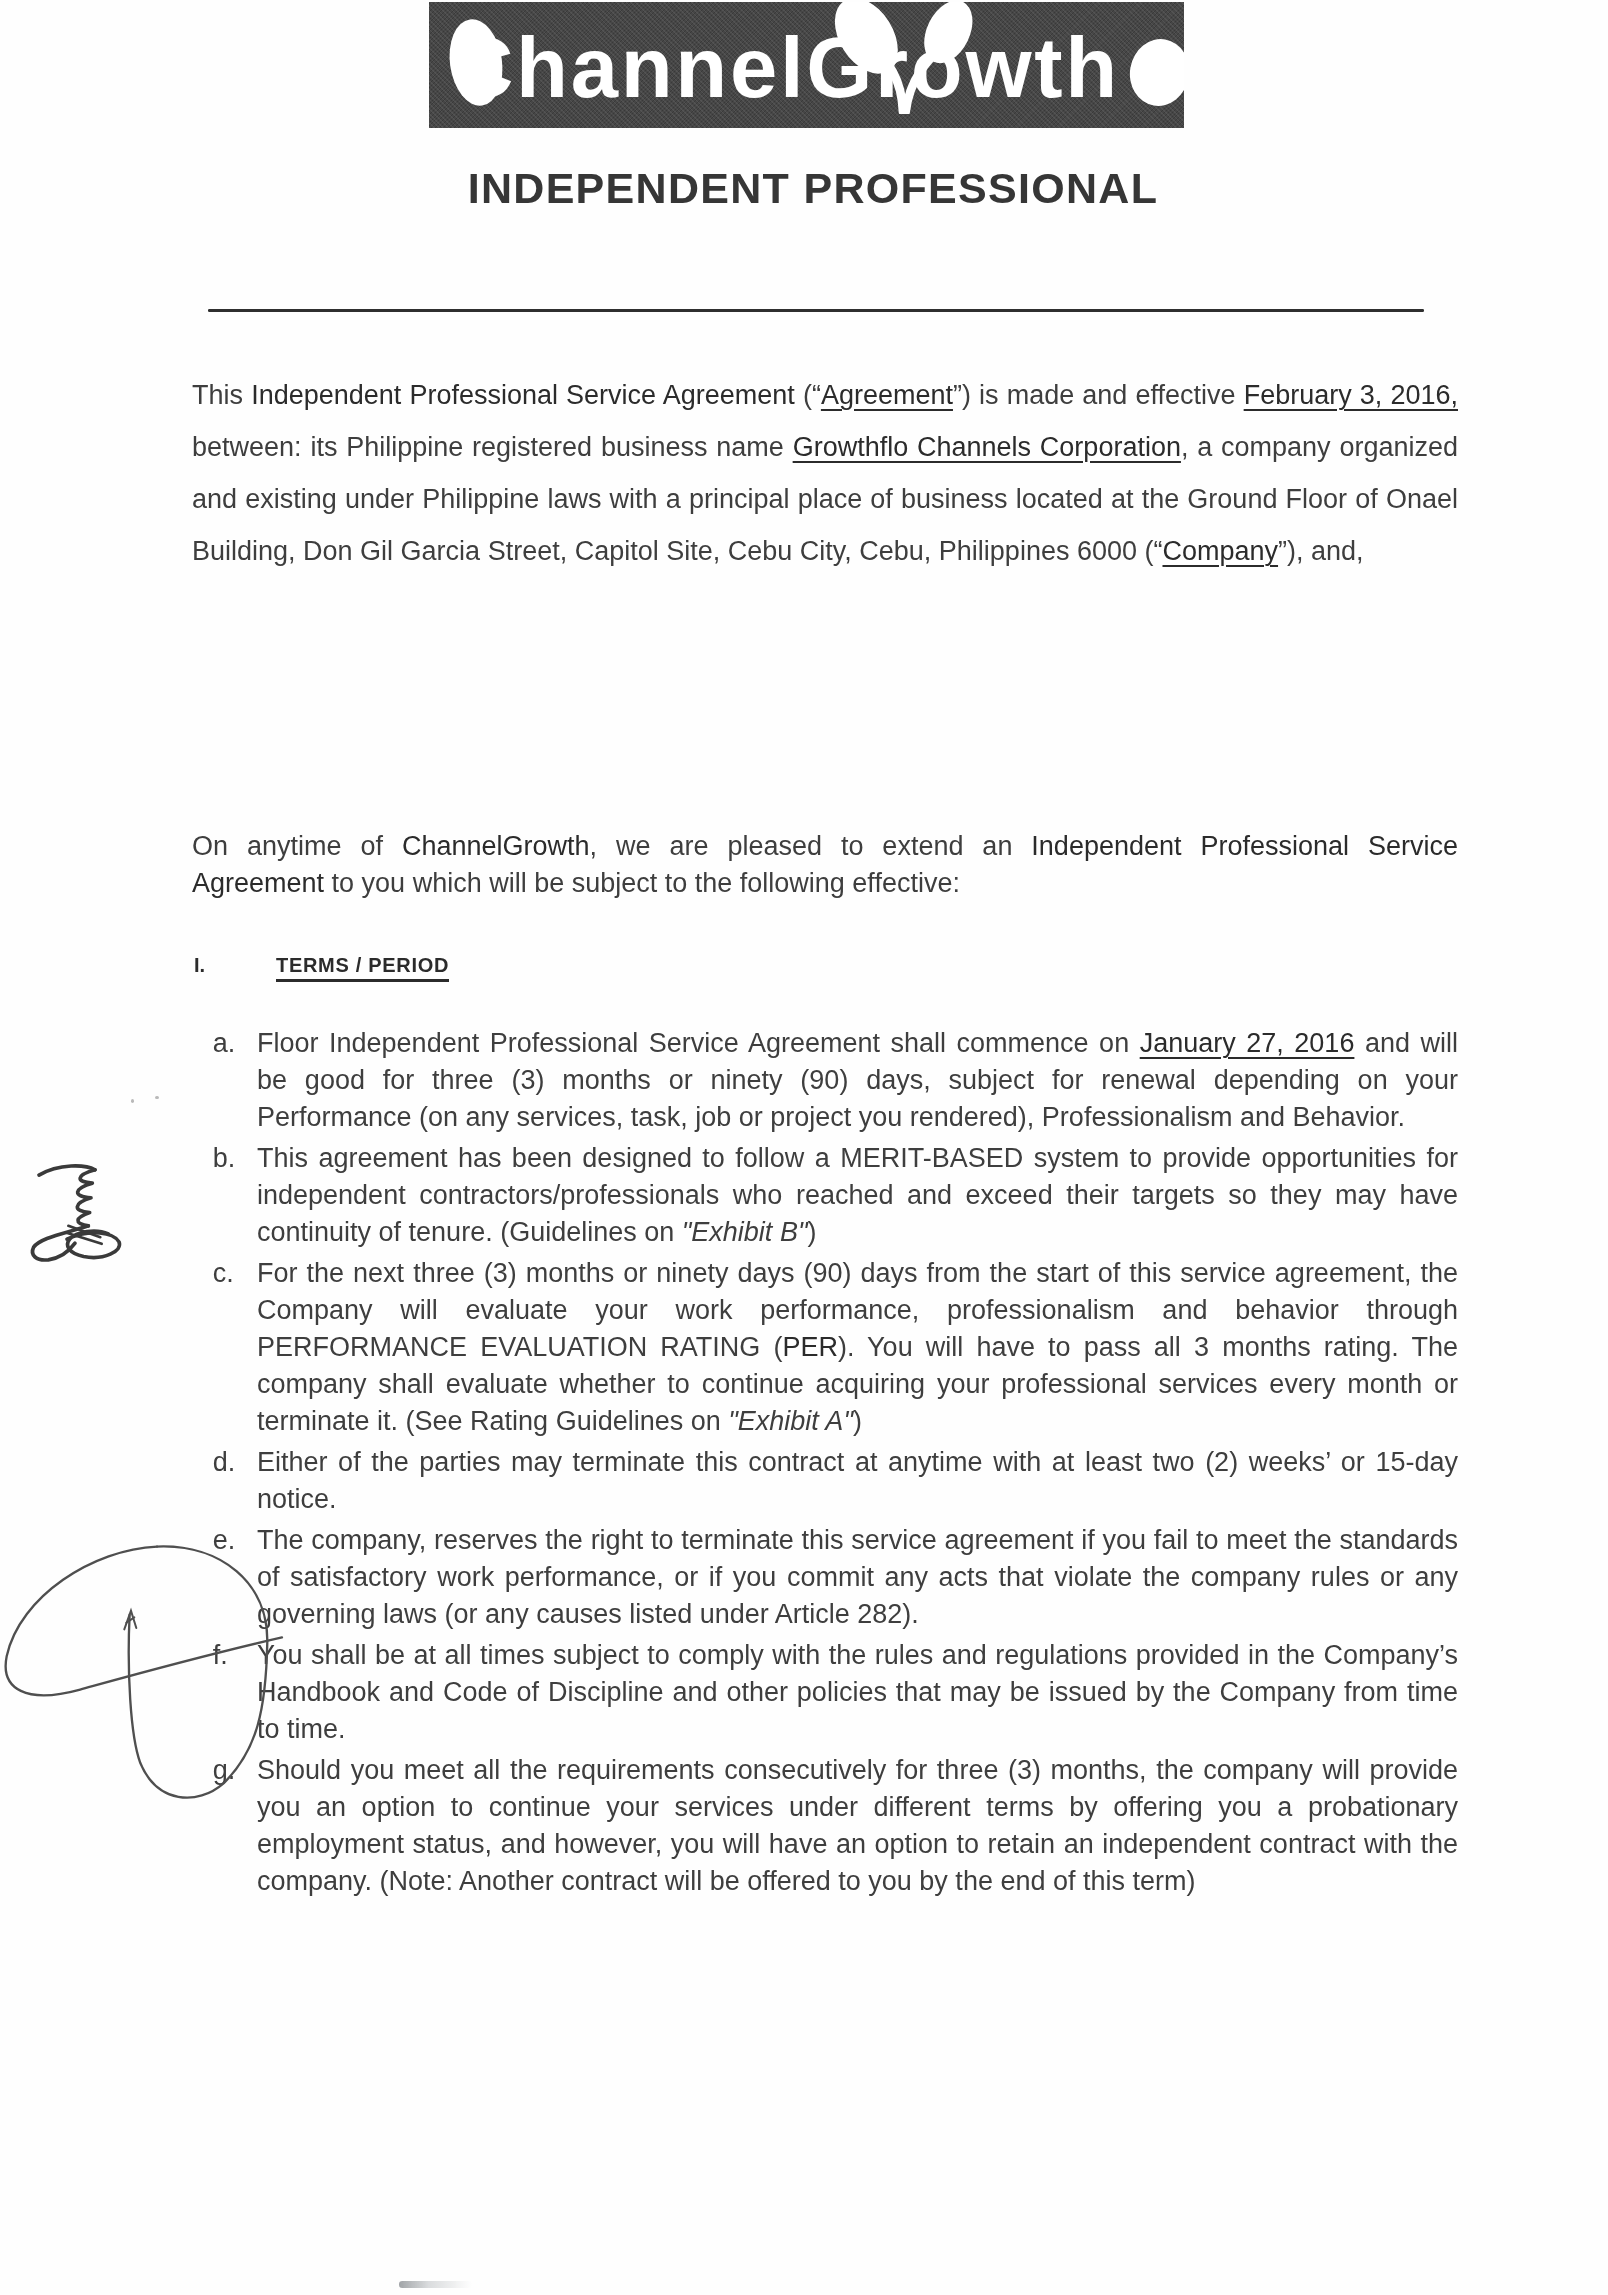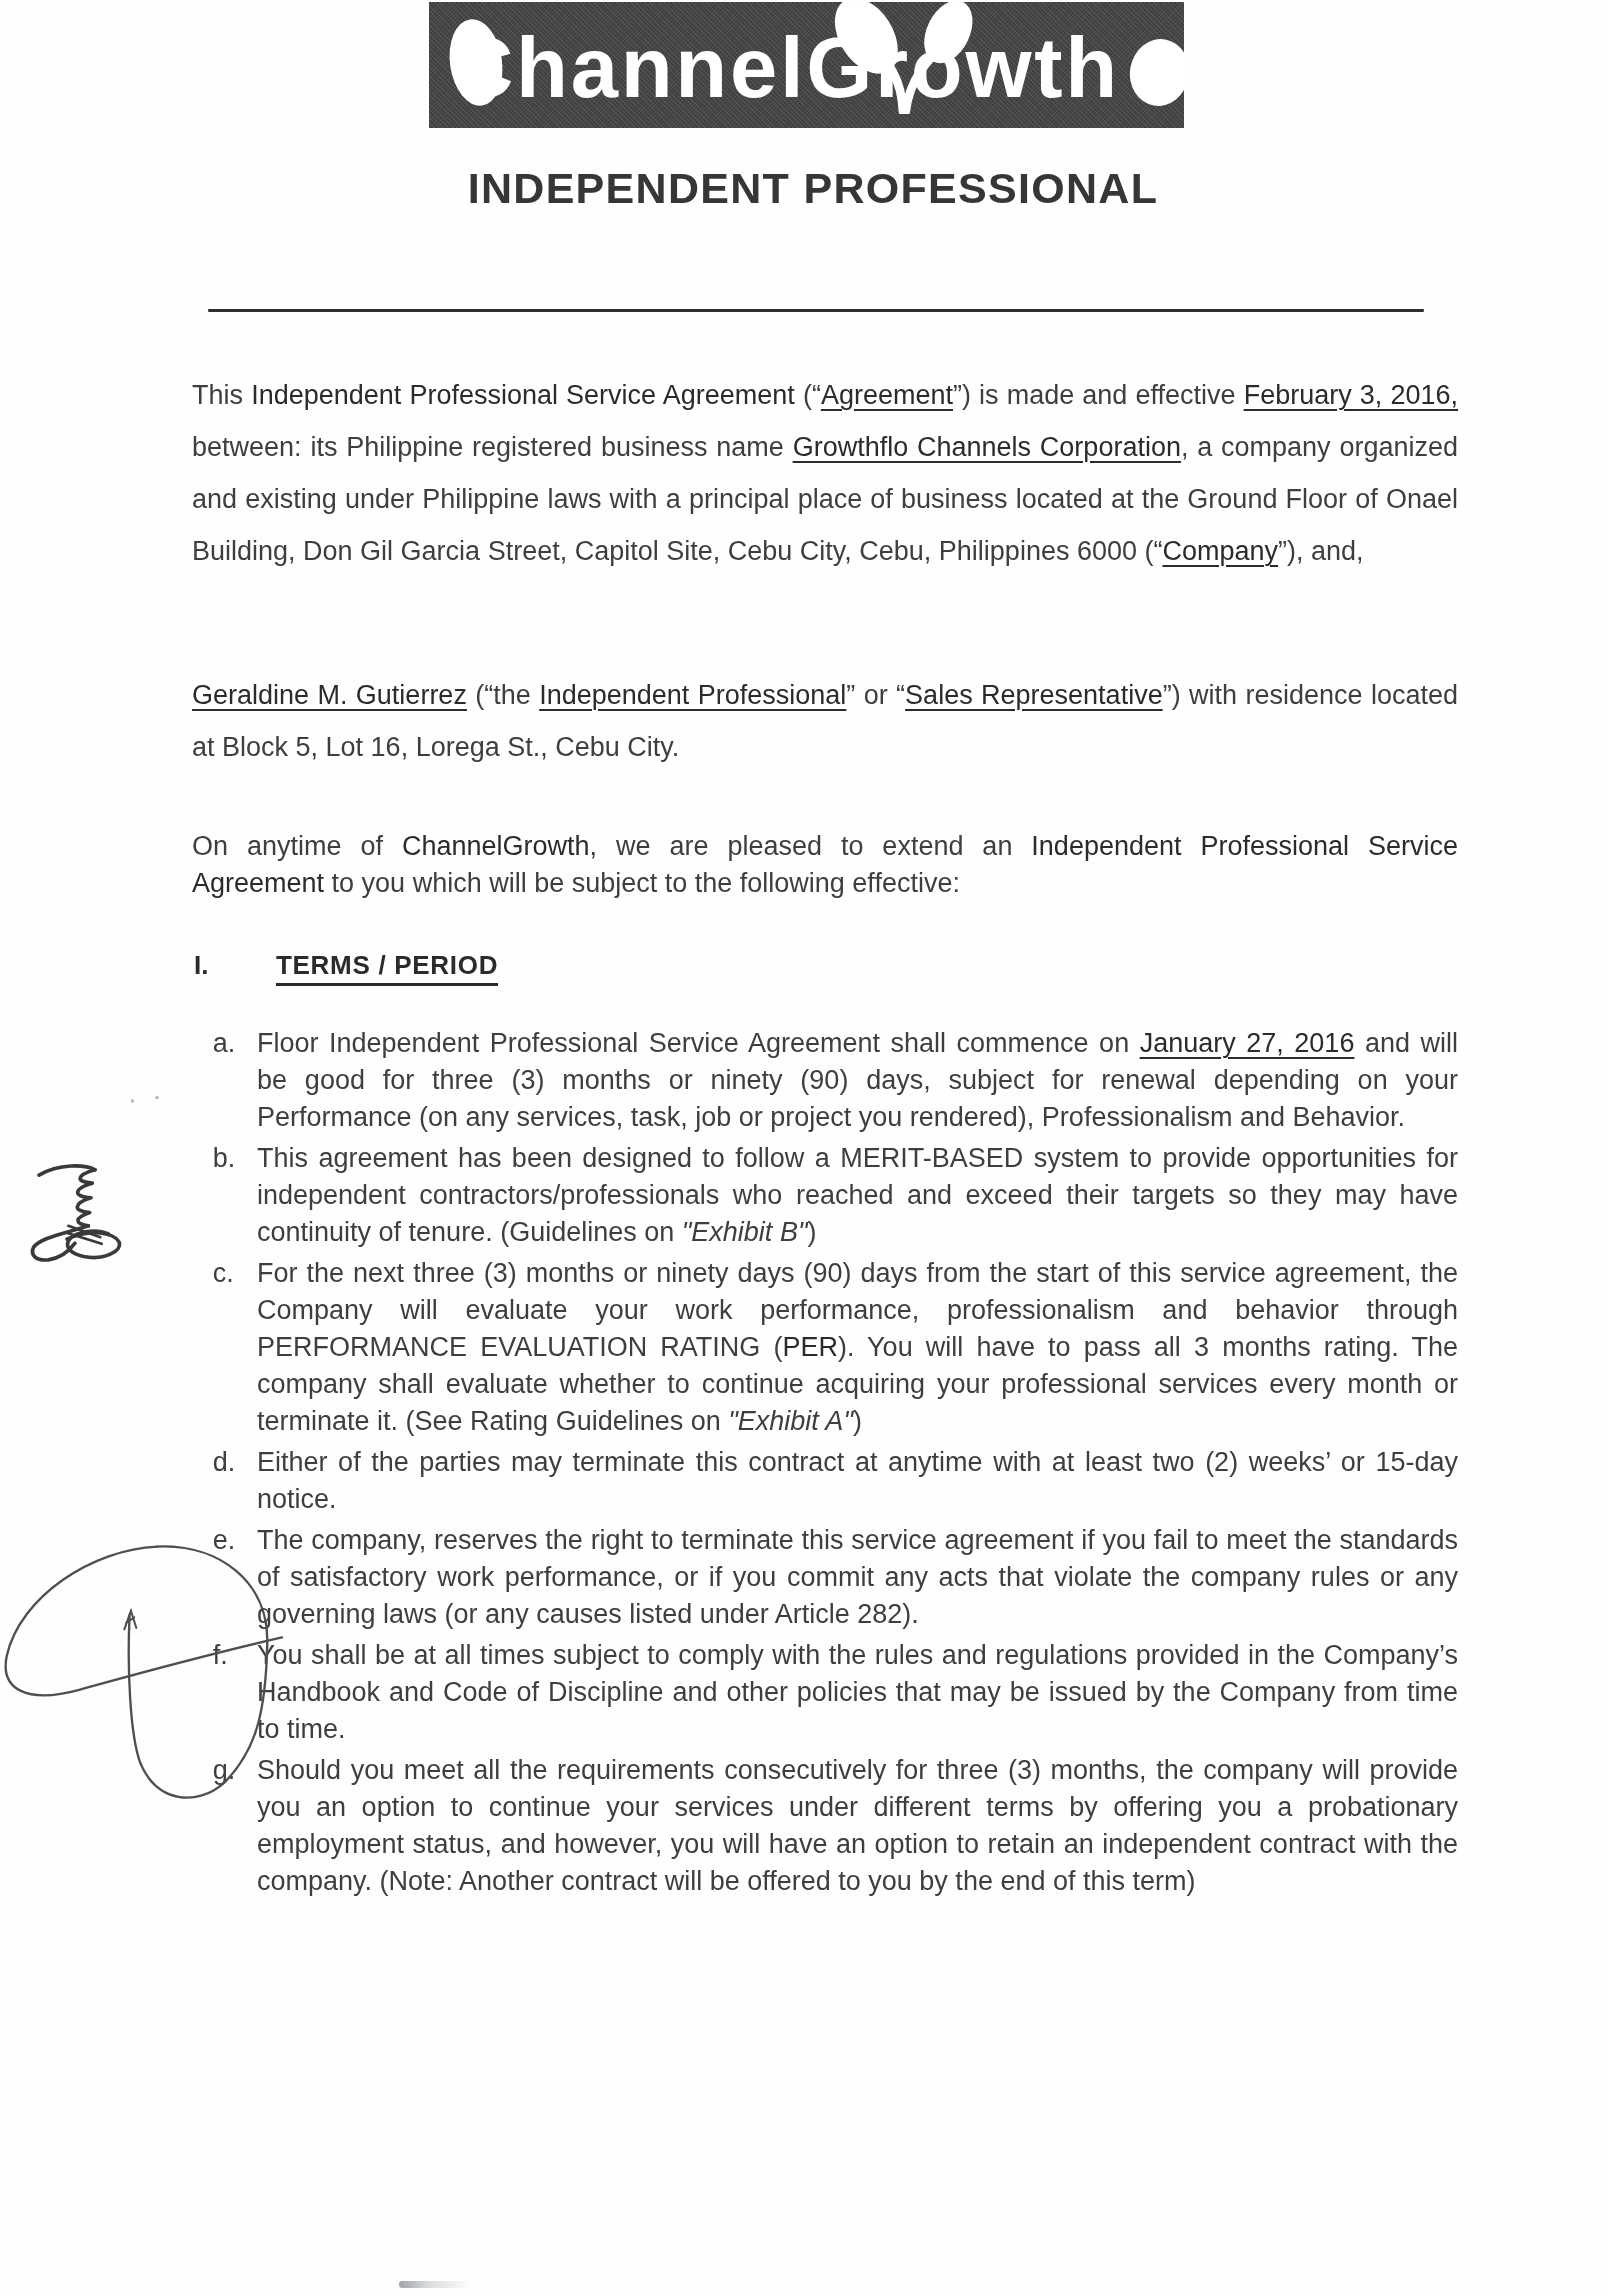--- a/index.html
+++ b/index.html
@@ -40,21 +40,21 @@
   .rule{position:absolute; left:208px; top:309px; width:1216px; height:3.3px; background:var(--rule); border-radius:1.3px;}
   
   .para{position:absolute; left:192px; width:1266px; margin:0; text-align:justify; font-size:27px;}
   .p1{top:369px;  line-height:52px;}
   .p2{top:669px; line-height:52px;}
   .p3{top:828px; line-height:37px;}
   .b{font-weight:normal; color:var(--ink-bold);}
   .u{text-decoration:underline; text-decoration-thickness:2px; text-underline-offset:4.7px;}
   .i{font-style:italic;}
   
-  .section-head{position:absolute; left:194px; top:946px; font-size:26px; font-weight:bold; color:var(--ink-bold); line-height:39px;}
+  .section-head{position:absolute; left:194px; top:946px; font-size:20px; font-weight:bold; color:var(--ink-bold); line-height:39px;}
   .numeral{display:inline-block; width:82px;}
   .head-text{border-bottom:3.3px solid var(--ink-bold); padding-bottom:3.3px; letter-spacing:0.7px;}
   
   .items{position:absolute; left:194px; top:1025px; width:1264px; margin:0; padding:0; list-style:none; font-size:27px; line-height:37px;}
   .item{position:relative; padding-left:63px; margin:0 0 4px 0; text-align:justify;}
   .letter{position:absolute; left:18.7px; top:0;}
   
   .annotation{position:absolute; pointer-events:none;}
   .smudge{
     position:absolute; left:399px; top:2281px; width:73px; height:7.3px; border-radius:3.3px;
@@ -81,21 +81,20 @@
     <div class="blob blob-left"></div>
     <div class="blob blob-right"></div>
   </div>
 
   <h1 class="title">
     <span>INDEPENDENT PROFESSIONAL</span>
   </h1>
   <div class="rule"></div>
 
   <p class="para p1"><span>This </span><span class="b">Independent Professional Service Agreement</span><span> (“</span><span class="b u">Agreement</span><span>”) is made and effective </span><span class="b u">February 3, 2016,</span><span> between: its Philippine registered business name </span><span class="b u">Growthflo Channels Corporation</span><span>, a company organized and existing under Philippine laws with a principal place of business located at the Ground Floor of Onael Building, Don Gil Garcia Street, Capitol Site, Cebu City, Cebu, Philippines 6000  (“</span><span class="b u">Company</span><span>”), and,</span></p>
-  <p class="para p2"><span class="b u">Geraldine M. Gutierrez</span><span> (“the </span><span class="b u">Independent Professional</span><span>” or “</span><span class="b u">Sales Representative</span><span>”) with residence located at Block 5, Lot 16, Lorega St., Cebu City.</span></p>
   <p class="para p3"><span>On anytime of </span><span class="b">ChannelGrowth</span><span>, we are pleased to extend an </span><span class="b">Independent Professional Service Agreement</span><span> to you which will be subject to the following effective:</span></p>
 
   <div class="section-head">
     <span class="numeral">I.</span><span class="head-text">TERMS / PERIOD</span>
   </div>
 
   <ol class="items">
     <li class="item">
       <span class="letter">a.</span>
       <span><span>Floor Independent Professional Service Agreement shall commence on </span><span class="b u">January 27, 2016</span><span> and will be good for three (3) months or ninety (90) days, subject for renewal depending on your Performance (on any services, task, job or project you rendered), Professionalism and Behavior.</span></span>

